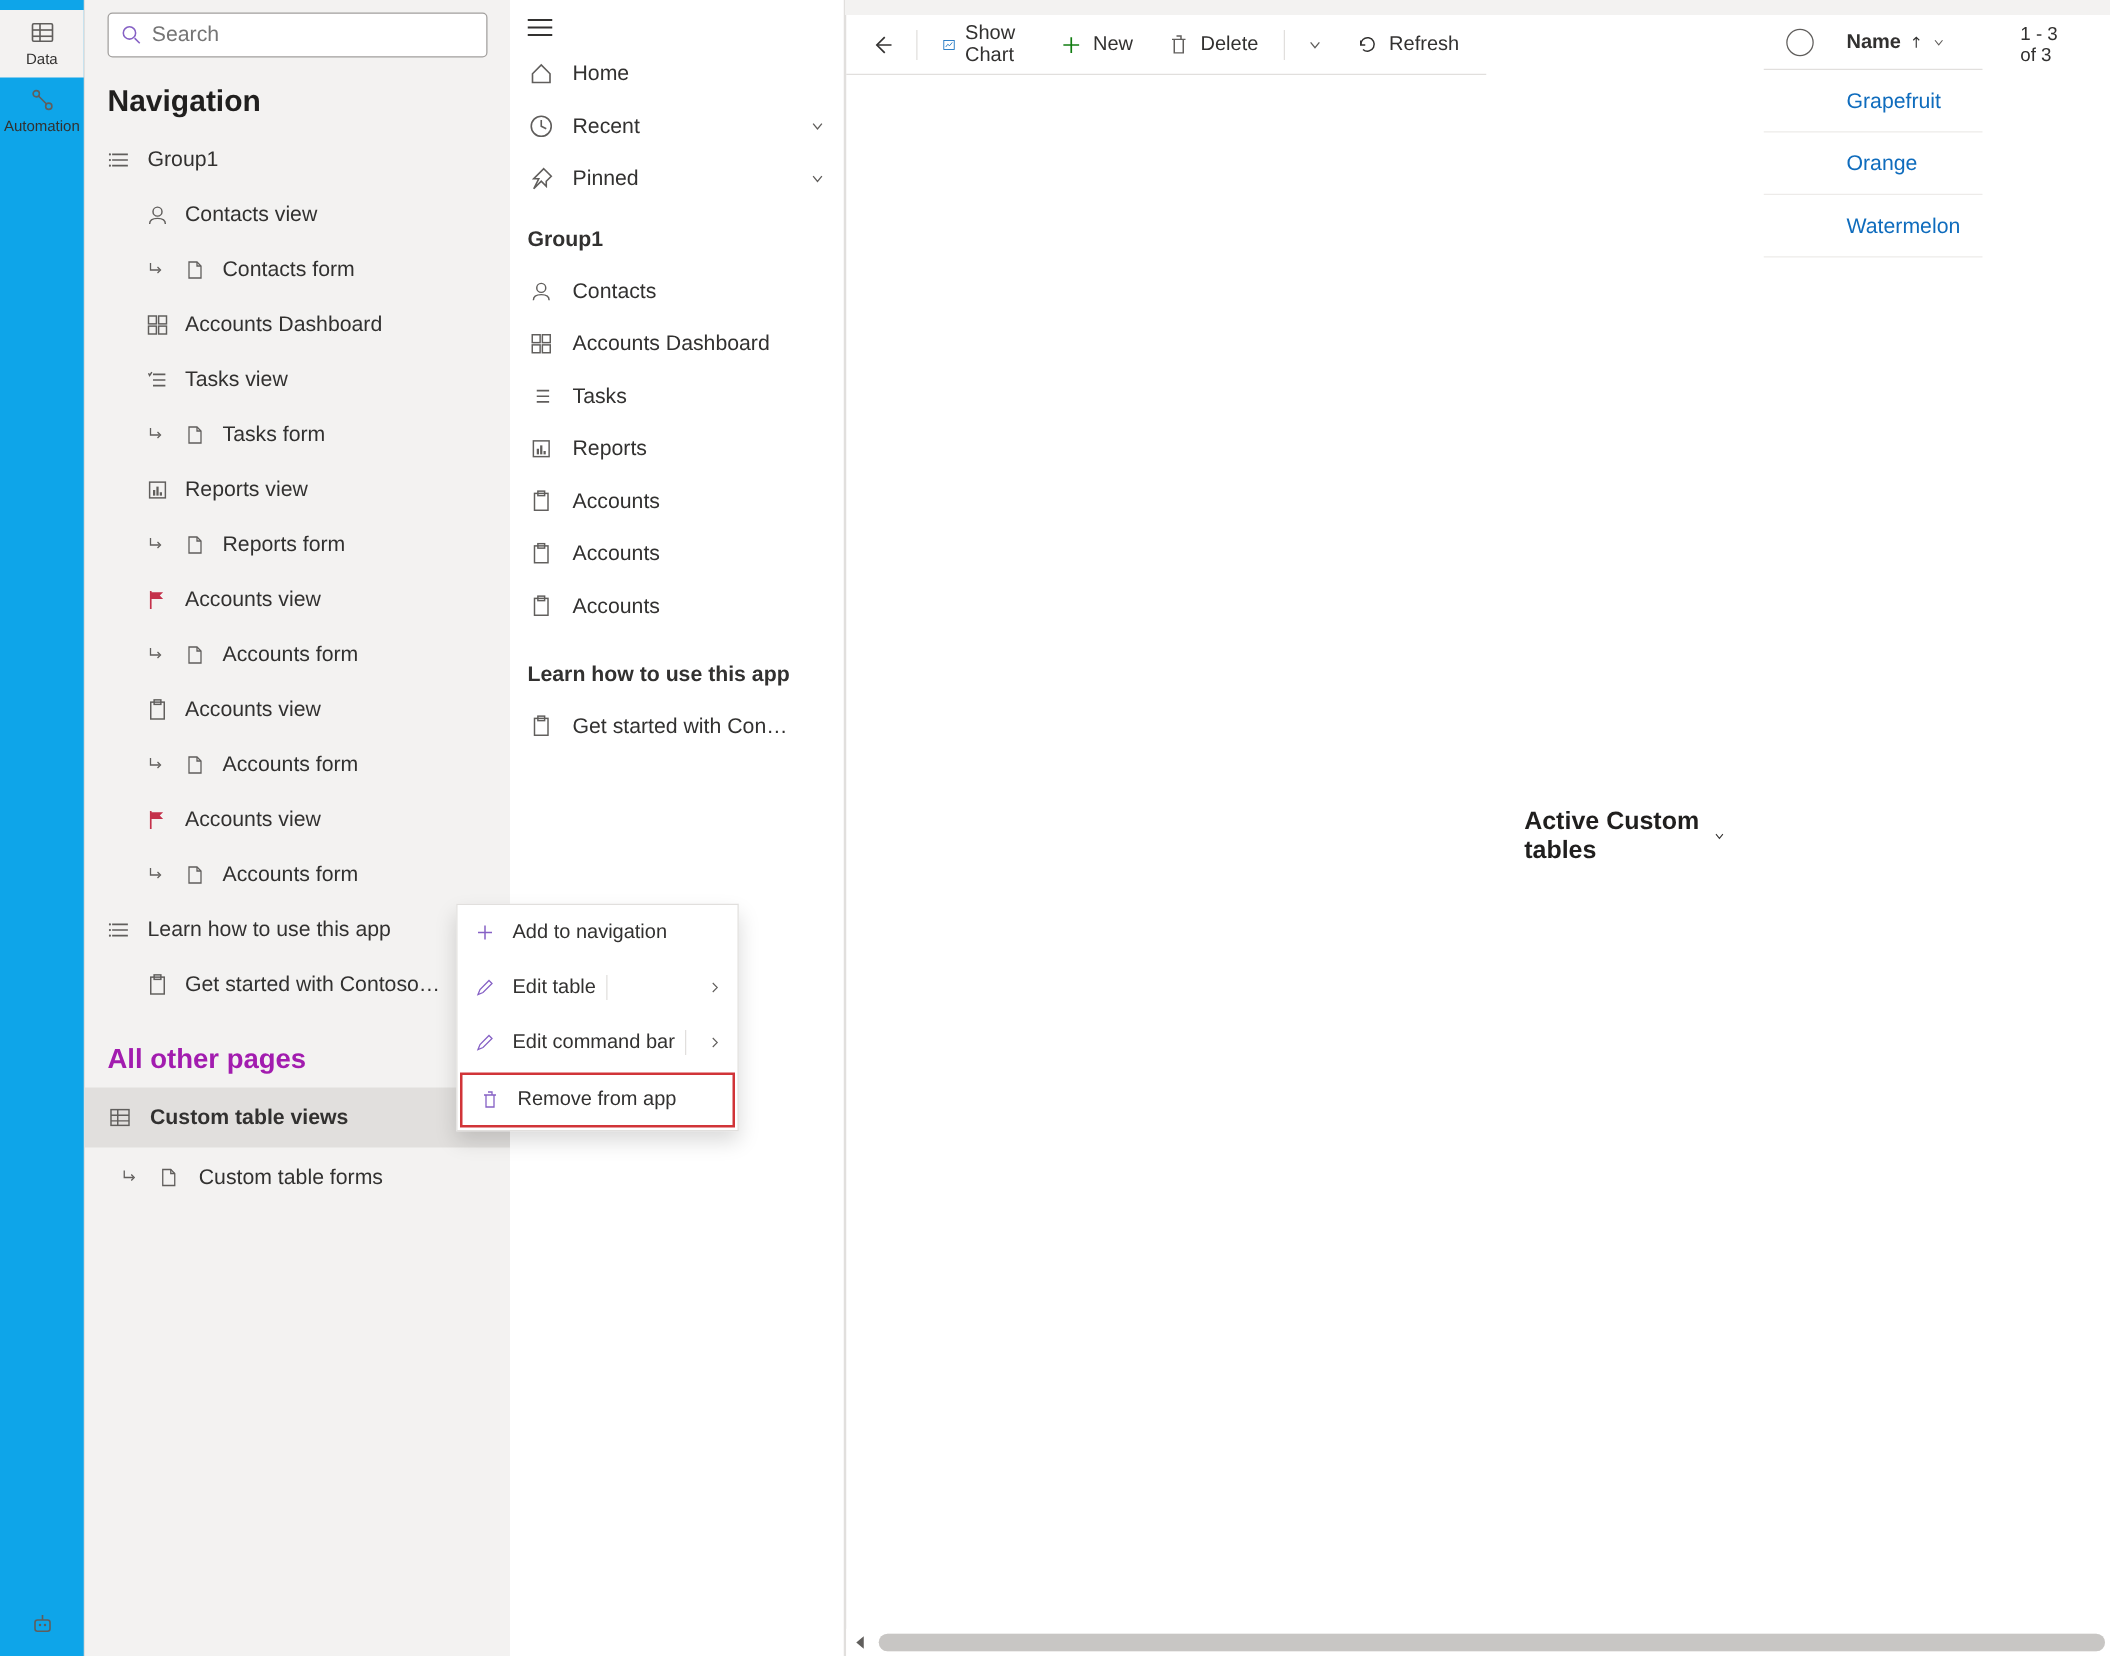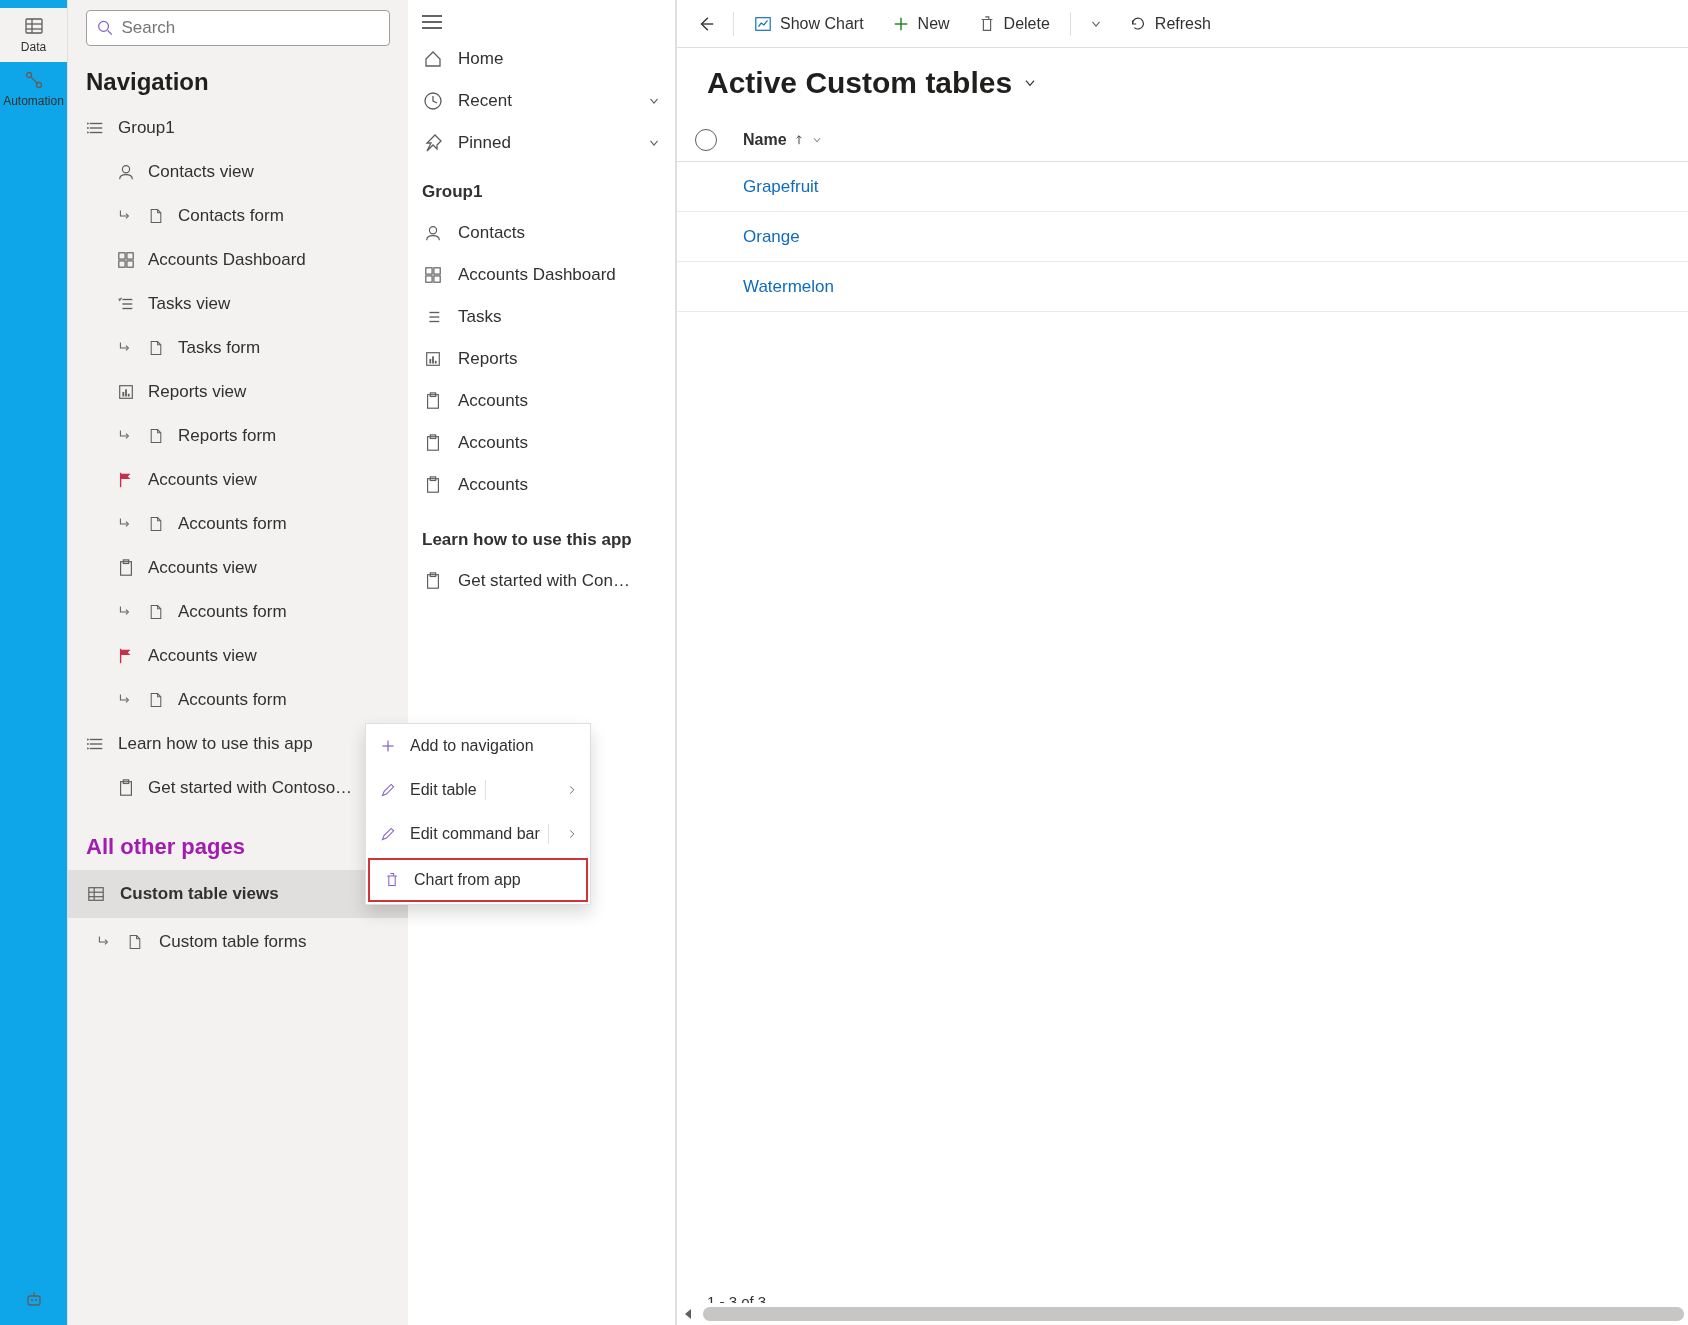--- a/index.html
+++ b/index.html
@@ -47,26 +47,26 @@
 
 .sitemap { width: 268px; background: #fff; border-right: 1px solid #e1dfdd; display: flex; flex-direction: column; padding-top: 6px; }
 .burger { padding: 8px 14px; cursor: pointer; }
 .sm-row { display: flex; align-items: center; height: 42px; padding: 0 14px; font-size: 17px; color: #323130; cursor: pointer; }
 .sm-row .ico { width: 22px; margin-right: 14px; display: flex; align-items: center; justify-content: center; color: #605e5c; }
 .sm-row .chev { margin-left: auto; color: #605e5c; }
 .sm-group { font-weight: 600; font-size: 17px; padding: 18px 14px 10px; color: #323130; }
 .sm-learn { font-weight: 600; font-size: 17px; padding: 24px 14px 10px; color: #323130; }
 
 
-.main { flex: 1; background: #fff; display: flex; flex-direction: column; border-left: 1px solid #e1dfdd; position: relative; }
+.main { flex: 1; background: #fff; display: flex; flex-direction: row; border-left: 1px solid #e1dfdd; position: relative; margin-top: 12px; }
 .cmdbar { height: 48px; display: flex; align-items: center; border-bottom: 1px solid #e1dfdd; padding: 0 10px; gap: 4px; }
 .cmdbtn { display: flex; align-items: center; height: 36px; padding: 0 12px; font-size: 16px; color: #323130; cursor: pointer; gap: 8px; }
 .cmdbtn.iconly { padding: 0 10px; }
 .cmdsep { width: 1px; height: 24px; background: #e1dfdd; margin: 0 4px; }
-.view-title { display: flex; align-items: center; gap: 10px; font-size: 30px; font-weight: 600; color: #201f1e; padding: 18px 30px 18px; }
+.view-title { display: flex; align-items: center; gap: 10px; font-size: 20px; font-weight: 600; color: #201f1e; padding: 18px 30px 18px; }
 .grid { flex: 1; }
 .grid-head { display: flex; align-items: center; height: 44px; padding: 0 18px; border-bottom: 1px solid #e1dfdd; }
 .grid-head .chk { width: 22px; height: 22px; border: 1px solid #605e5c; border-radius: 50%; margin-right: 26px; }
 .grid-head .col { font-size: 16px; font-weight: 600; color: #323130; display: flex; align-items: center; gap: 6px; }
 .grid-row { display: flex; align-items: center; height: 50px; padding: 0 18px 0 66px; border-bottom: 1px solid #edebe9; }
 .grid-row a { color: #0f6cbd; text-decoration: none; font-size: 17px; }
 .grid-foot { height: 48px; display: flex; align-items: center; padding: 0 30px; font-size: 15px; color: #323130; }
 
 .hscroll { position: absolute; bottom: 0; left: 0; right: 0; height: 22px; background: #fff; display: flex; align-items: center; }
 .hscroll .arrow { width: 22px; height: 100%; display: flex; align-items: center; justify-content: center; color: #605e5c; cursor: pointer; }
@@ -619,15 +619,15 @@
           <path d="M7 4 L13 10 L7 16" fill="none" stroke="currentColor" stroke-width="1.5"></path>
         </svg>
       </span>
   </div>
   <div class="ctx-row ctx-highlight">
     <span class="ico purple">
         <svg width="16" height="16" viewBox="0 0 20 20">
           <path d="M4 5 L16 5 M6 5 L6 17 L14 17 L14 5 M8 2 L12 2 L12 5" fill="none" stroke="currentColor" stroke-width="1.3"></path>
         </svg>
       </span>
-    <span>Chart from app</span>
+    <span>Remove from app</span>
   </div>
 </div>
 
 </body></html>

